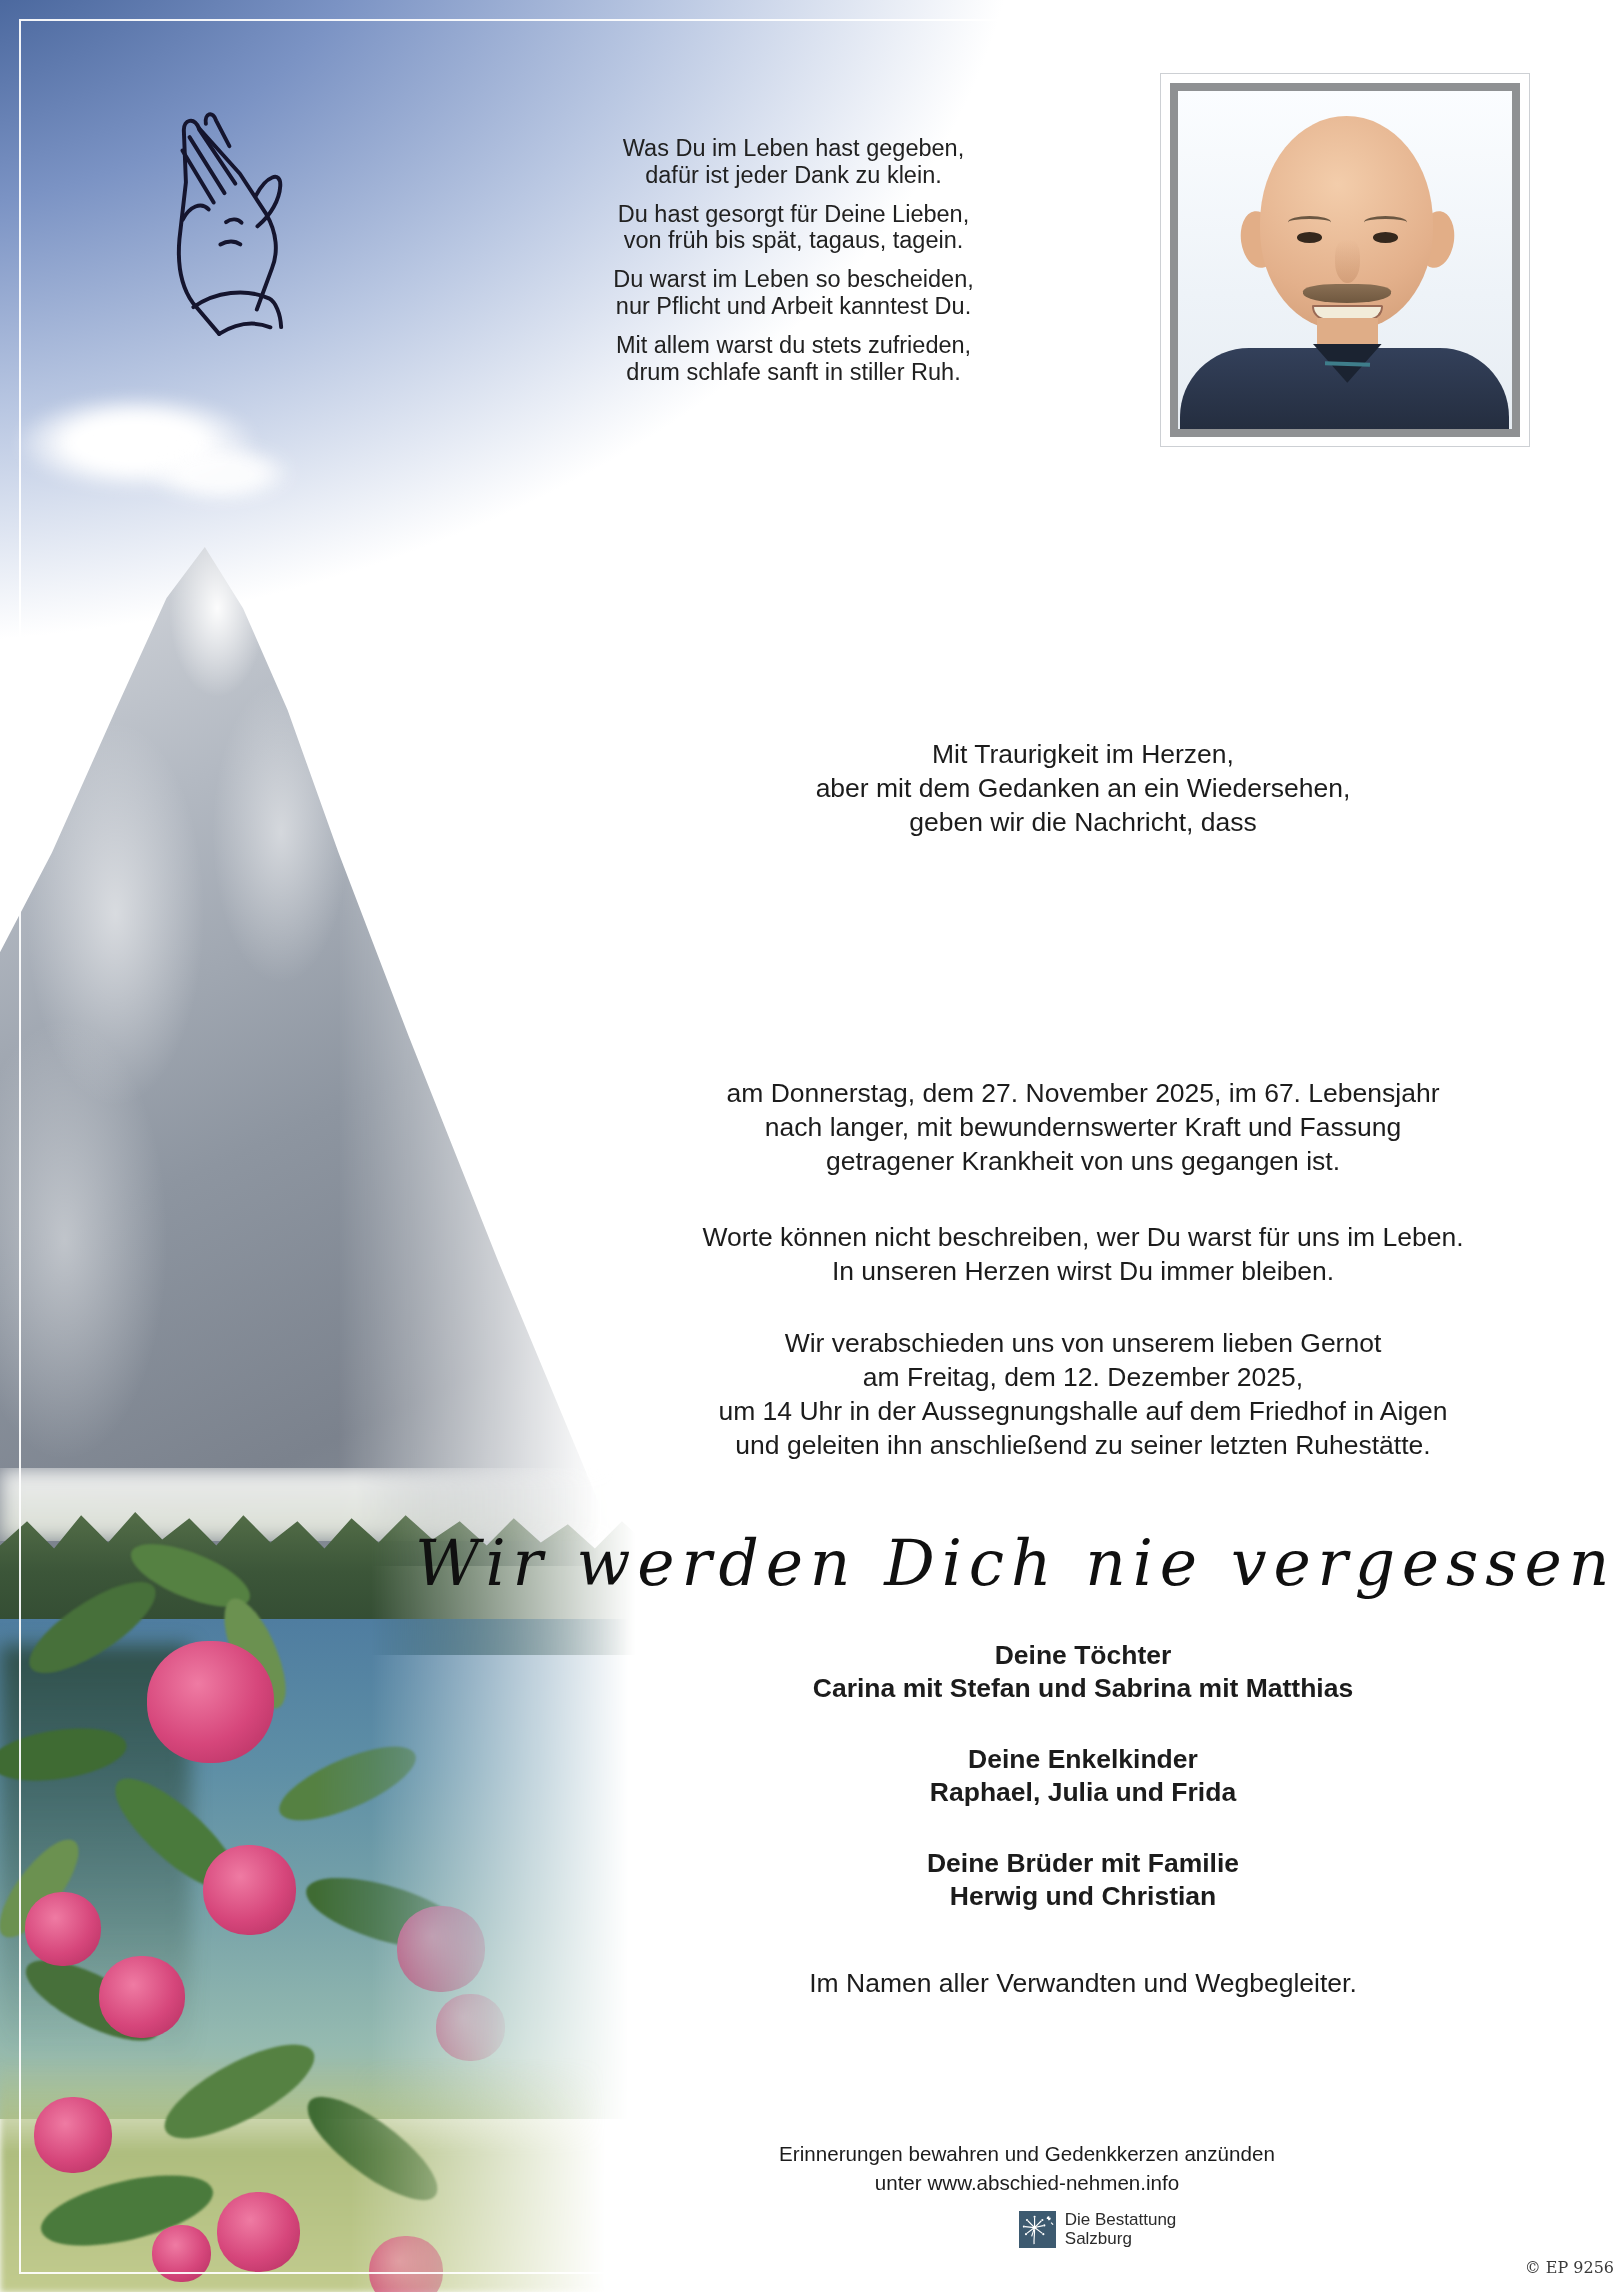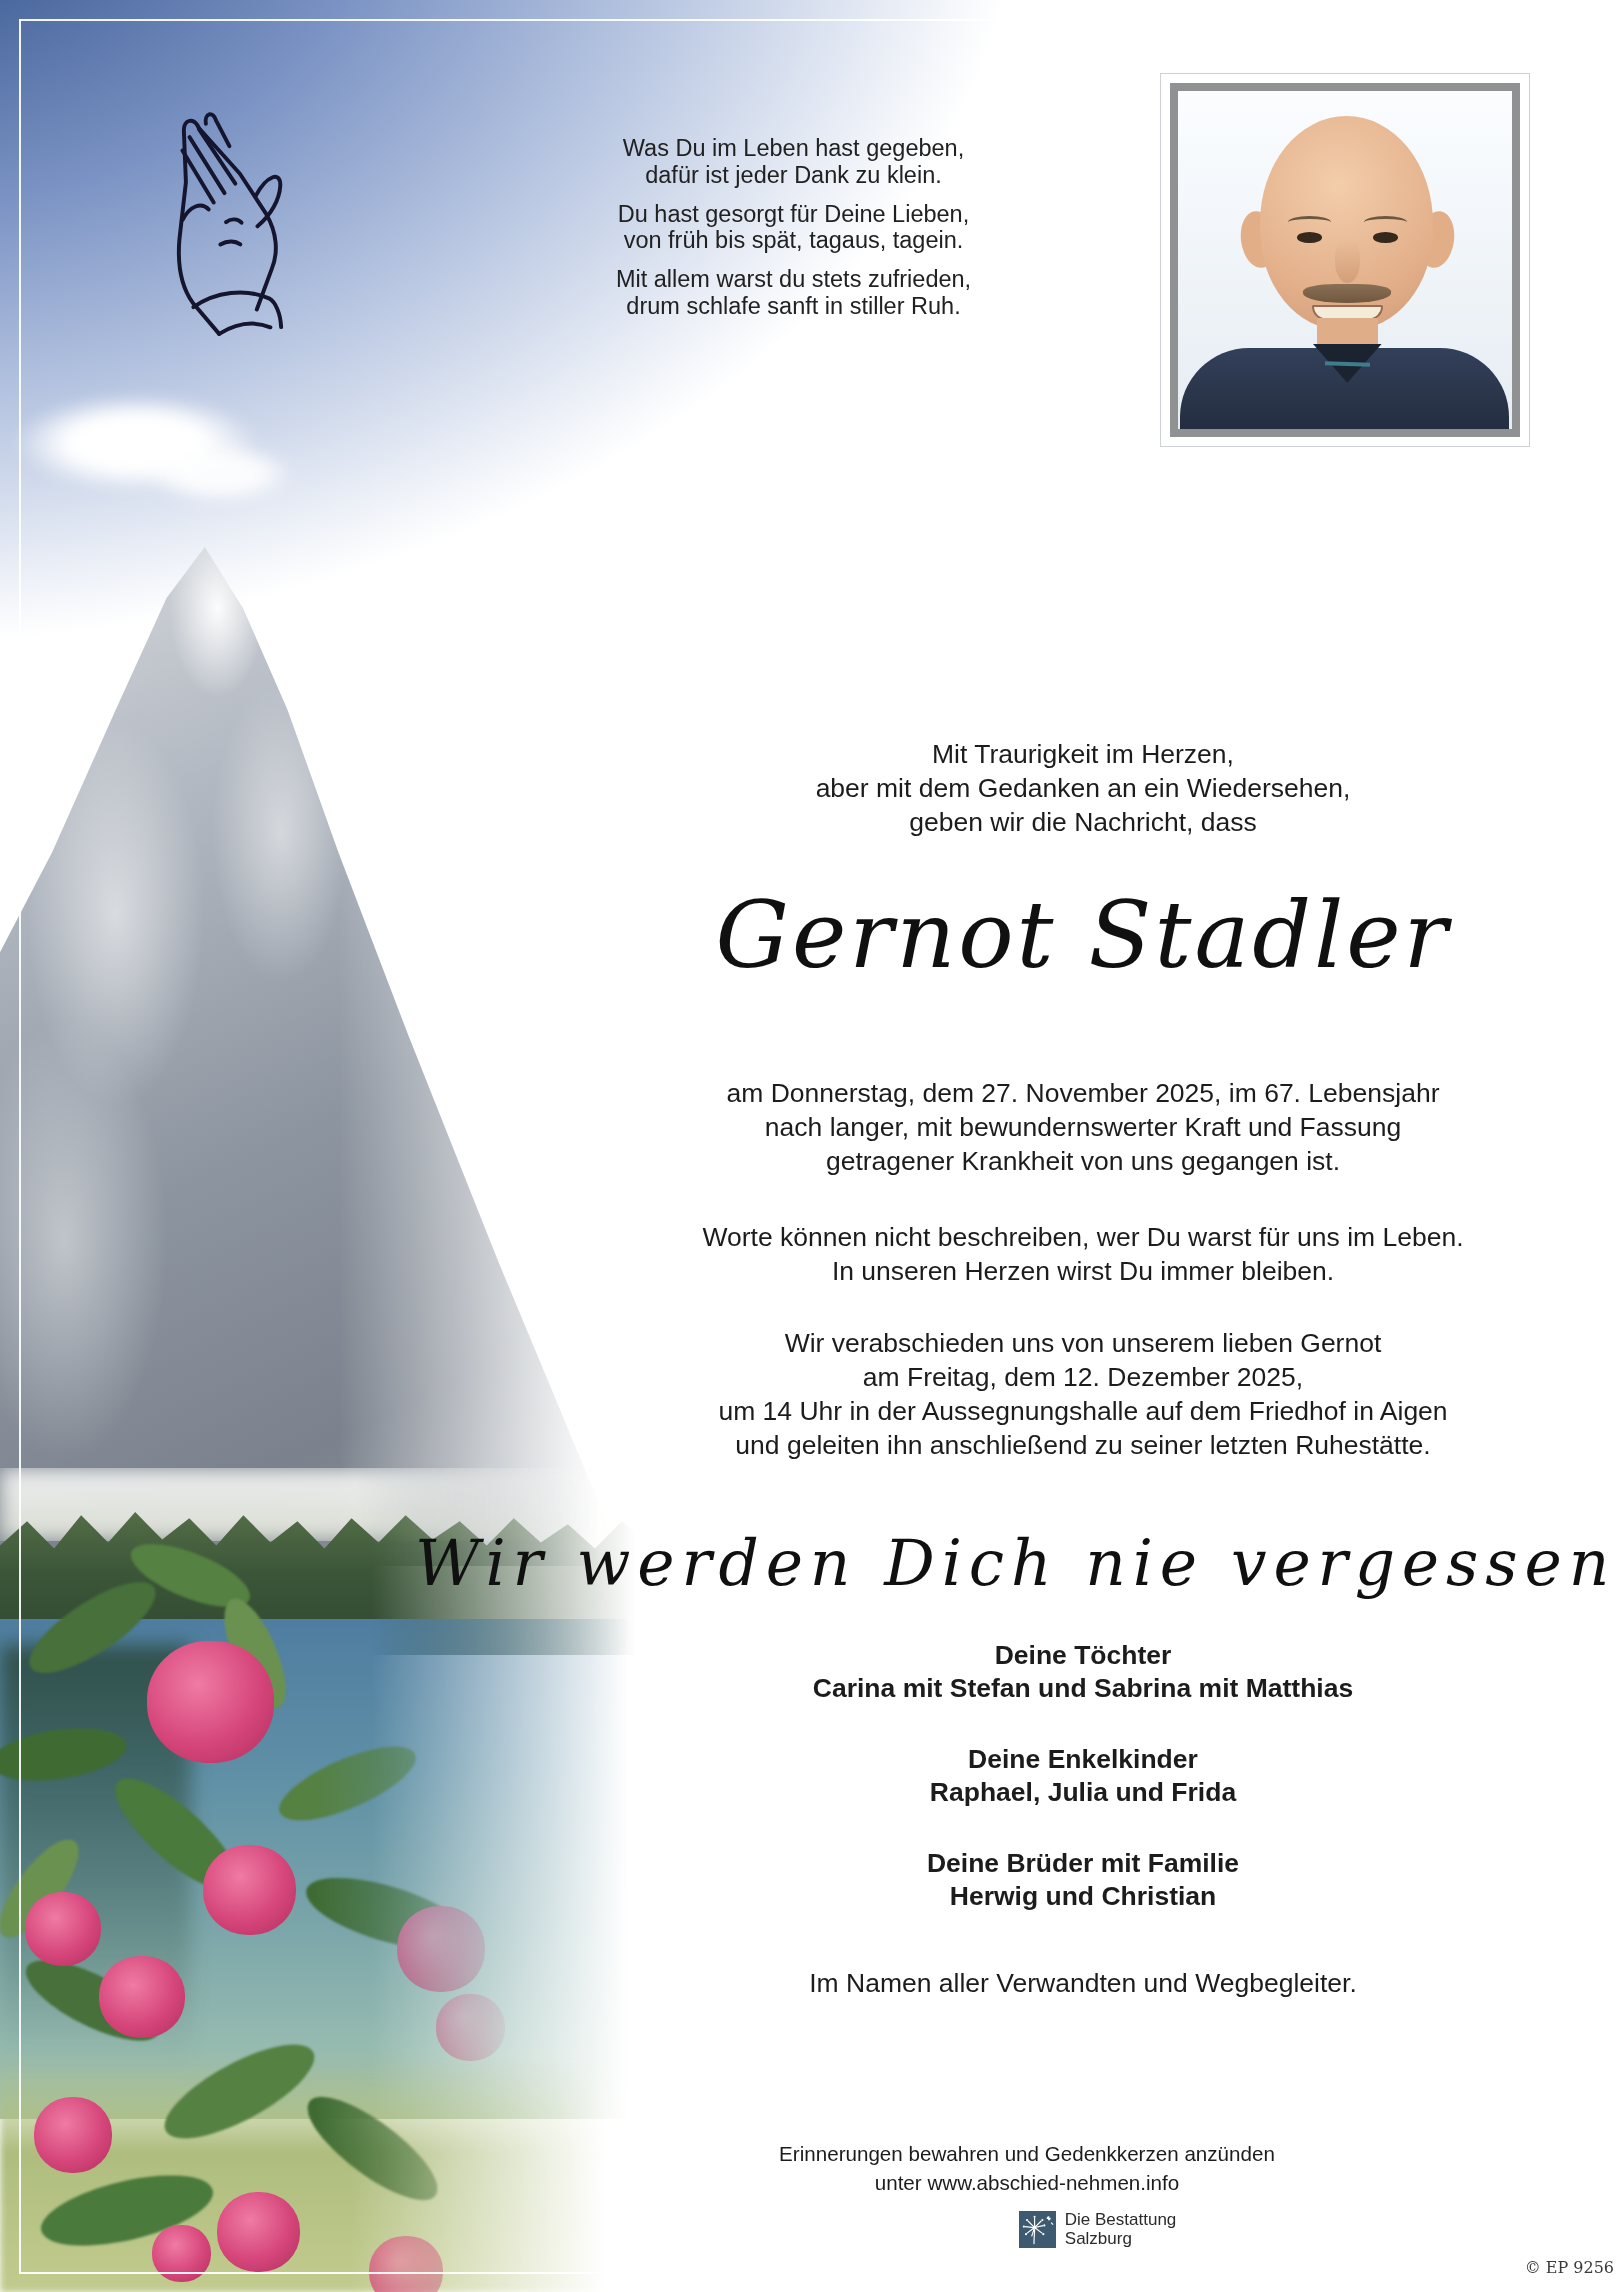--- a/index.html
+++ b/index.html
@@ -210,32 +210,35 @@
   <div class="tc poem">
     <div class="stanza">
       <div>Was Du im Leben hast gegeben,</div>
       <div>dafür ist jeder Dank zu klein.</div>
     </div>
     <div class="stanza">
       <div>Du hast gesorgt für Deine Lieben,</div>
       <div>von früh bis spät, tagaus, tagein.</div>
     </div>
     <div class="stanza">
+      <div>Du warst im Leben so bescheiden,</div>
+      <div>nur Pflicht und Arbeit kanntest Du.</div>
+    </div>
+    <div class="stanza">
       <div>Mit allem warst du stets zufrieden,</div>
       <div>drum schlafe sanft in stiller Ruh.</div>
     </div>
   </div>
 
   <div class="tc intro">
     <div>Mit Traurigkeit im Herzen,</div>
     <div>aber mit dem Gedanken an ein Wiedersehen,</div>
     <div>geben wir die Nachricht, dass</div>
   </div>
 
-  <div class="tc name">Gernot Stadler</div>
 
   <div class="tc death">
     <div>am Donnerstag, dem 27. November 2025, im 67. Lebensjahr</div>
     <div>nach langer, mit bewundernswerter Kraft und Fassung</div>
     <div>getragener Krankheit von uns gegangen ist.</div>
   </div>
 
   <div class="tc tribute">
     <div>Worte können nicht beschreiben, wer Du warst für uns im Leben.</div>
     <div>In unseren Herzen wirst Du immer bleiben.</div>

